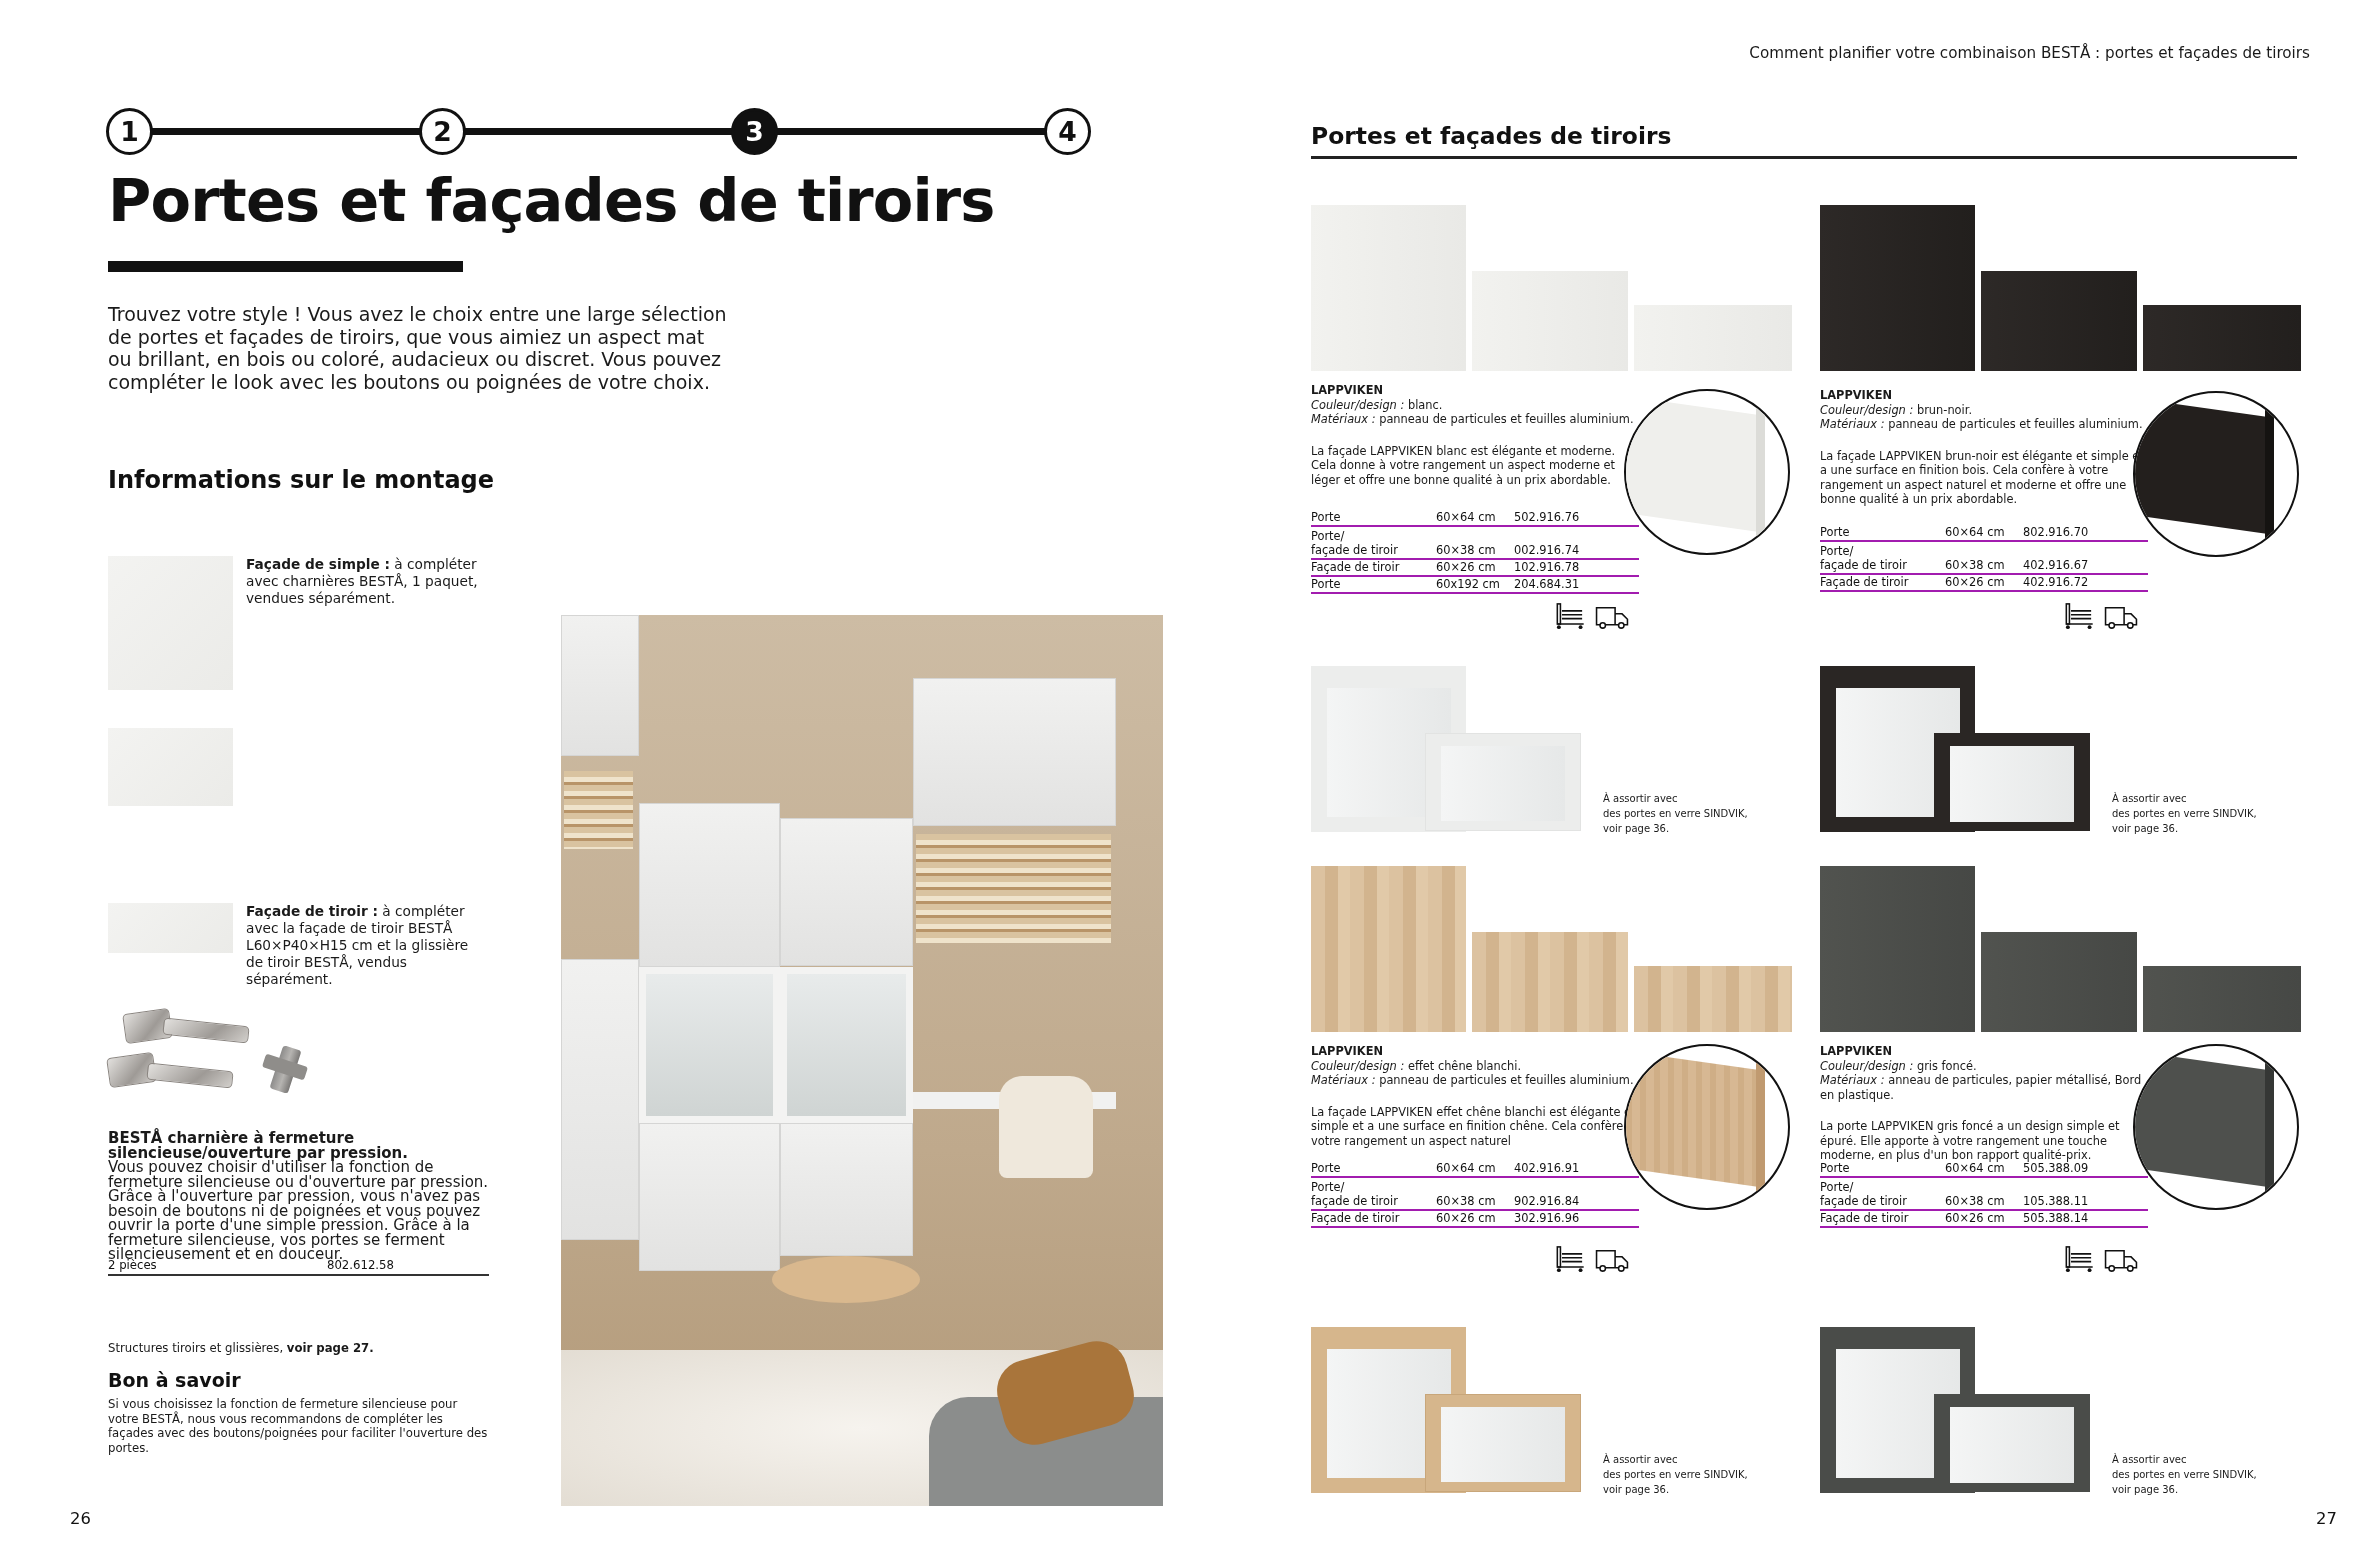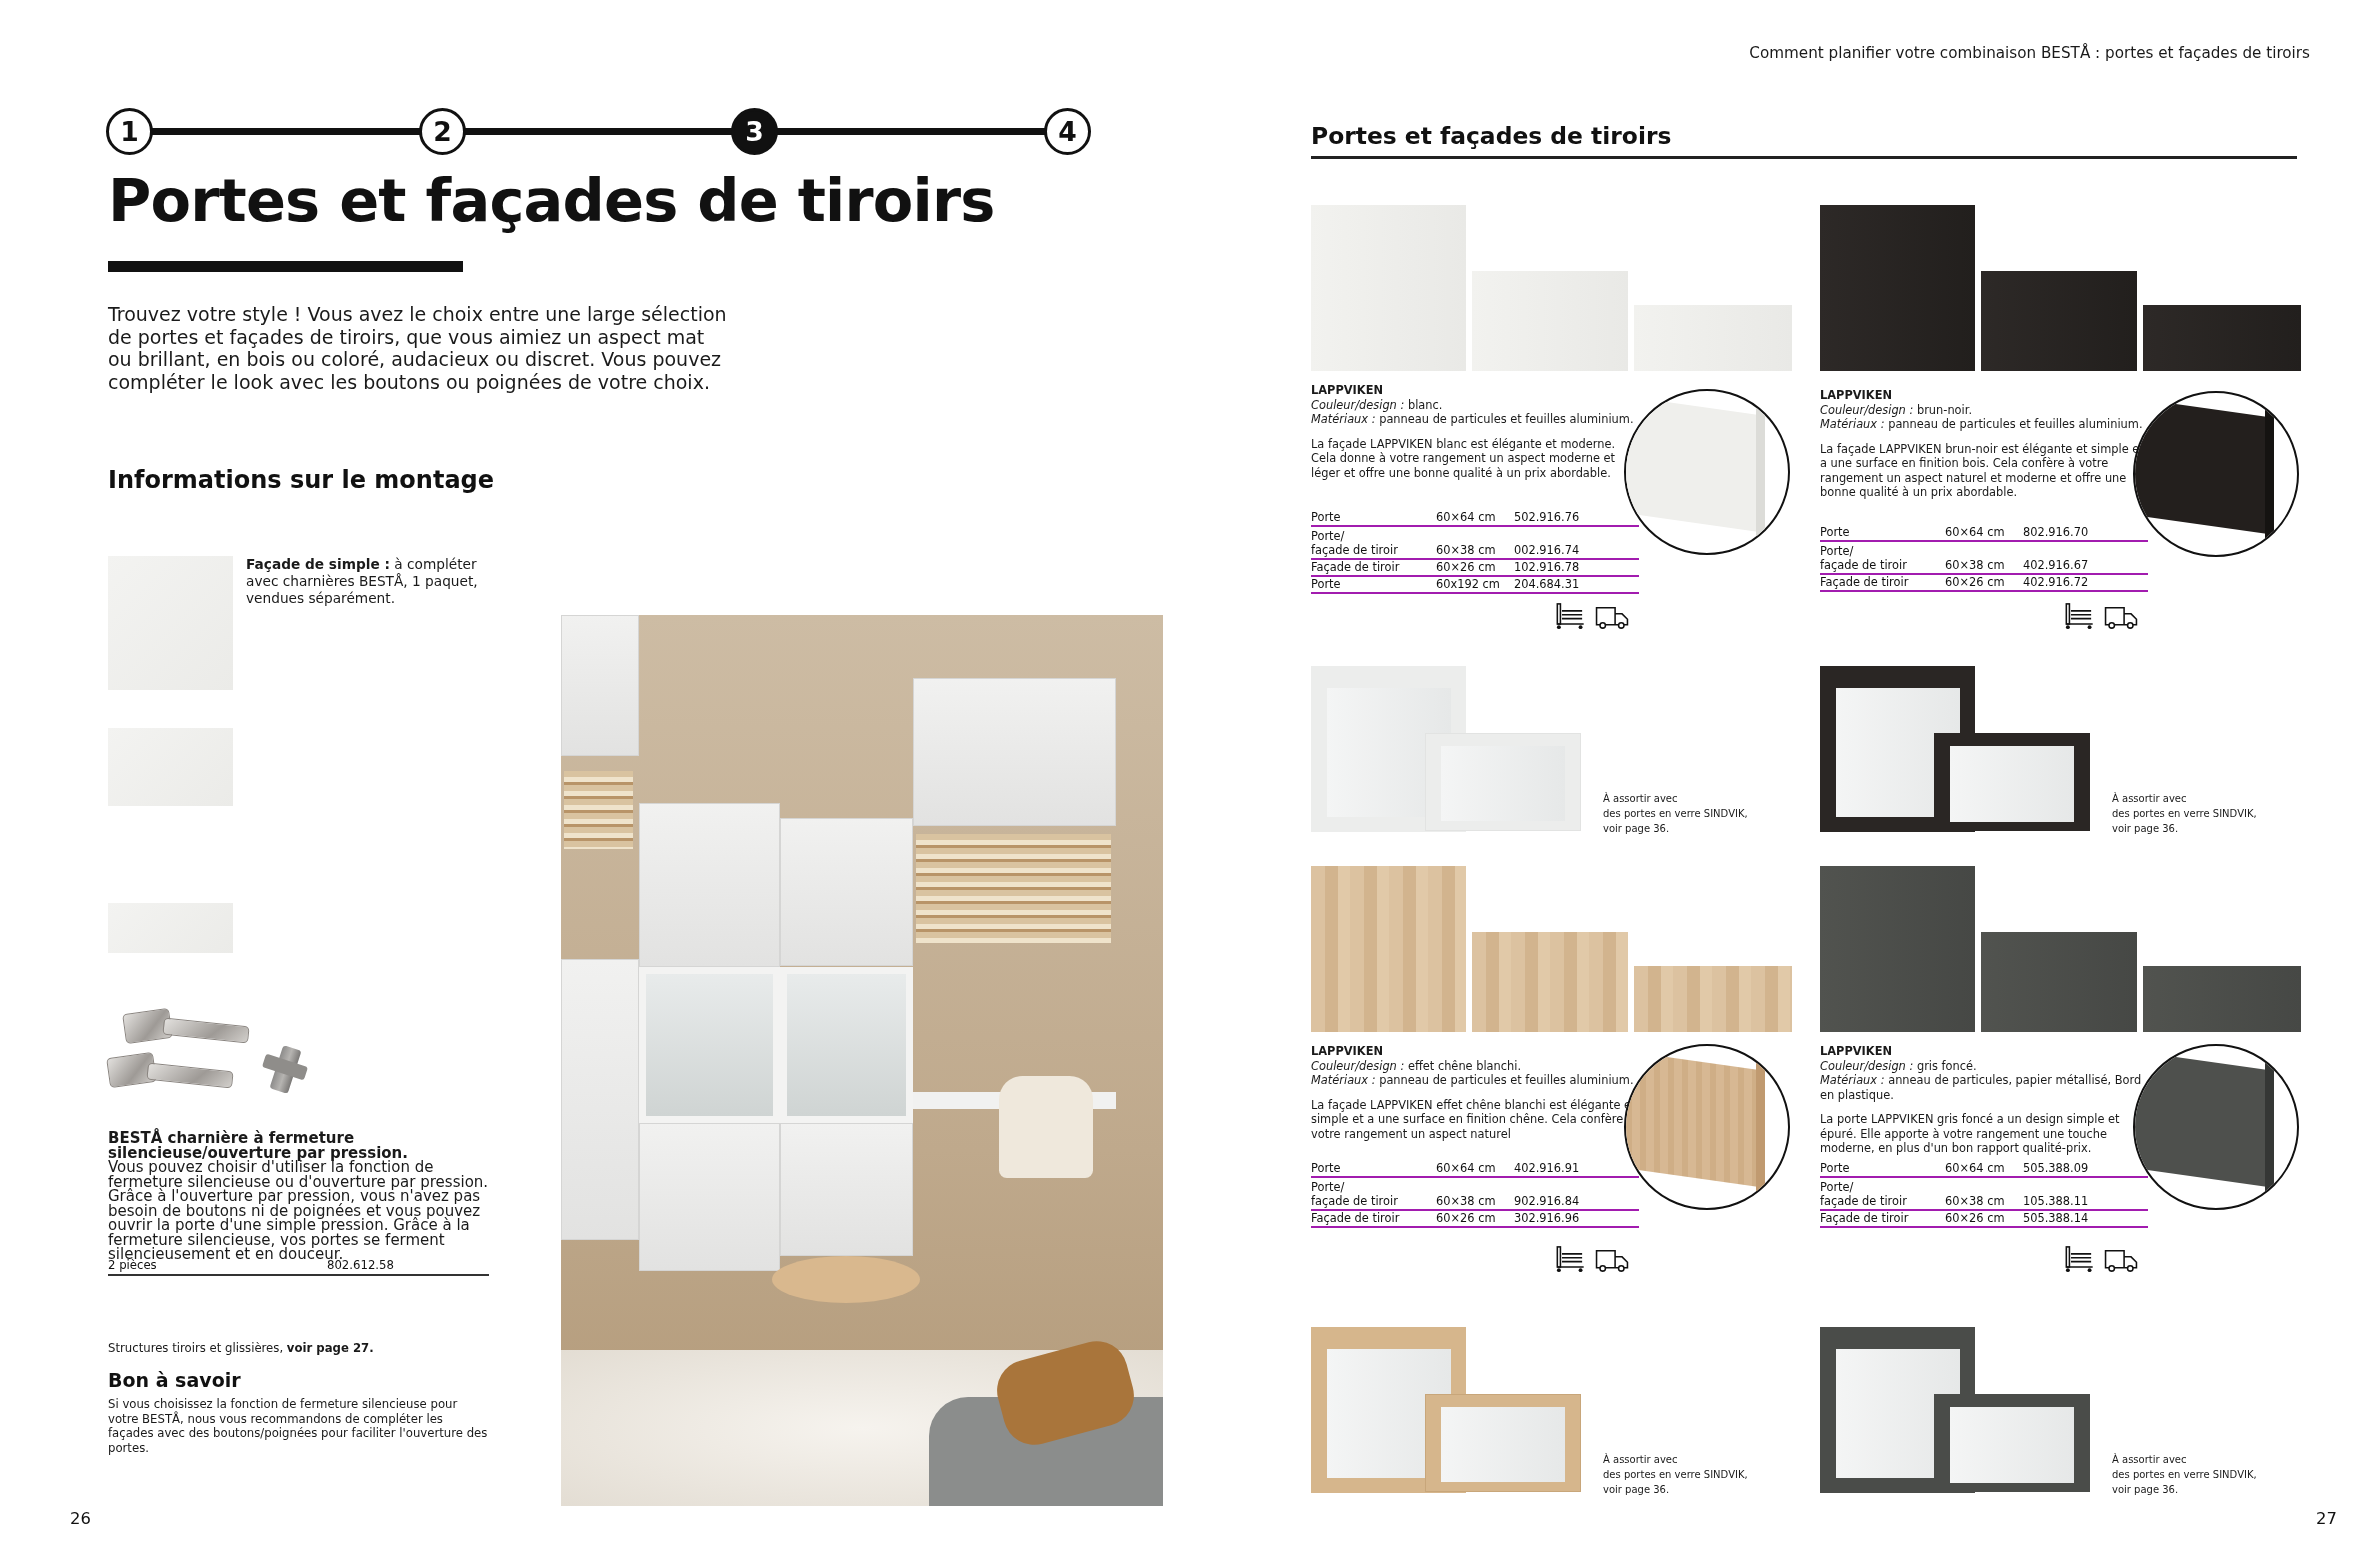--- a/index.html
+++ b/index.html
@@ -60,21 +60,21 @@
   .prod { position: absolute; width: 500px; }
   .panels { position: absolute; left: 0; top: 0; width: 500px; height: 166px; }
   .panel { position: absolute; bottom: 0; }
   .panel.tall { left: 0; width: 155px; height: 166px; }
   .panel.mid { left: 161px; width: 156px; height: 100px; }
   .panel.short { left: 323px; width: 158px; height: 66px; }
 
   .info { position: absolute; left: 0; top: 178px; width: 328px; font-size: 11.4px; line-height: 14.5px; color: #1a1a1a; }
   .info .pname { font-weight: bold; }
   .info i { font-style: italic; }
-  .info .desc { margin-top: 10px; }
+  .info .desc { margin-top: 17px; }
   .spec { position: absolute; left: 0; width: 328px; font-size: 11.4px; }
   .spec .row { position: relative; border-bottom: 2px solid #a21caf; height: 17px; }
   .spec .row.two { height: 33px; }
   .spec .c1 { position: absolute; left: 0; bottom: 0.8px; line-height: 14px; width: 117px; }
   .spec .c2 { position: absolute; left: 125px; bottom: 0.8px; }
   .spec .c3 { position: absolute; left: 203px; bottom: 0.8px; }
 
   .zoom-circle { position: absolute; left: 313px; width: 166px; height: 166px; border-radius: 50%; border: 2.3px solid #111; overflow: hidden; background: #fff; }
   .zoom-circle .edge { position: absolute; left: -7.8px; top: 14px; width: 141px; height: 117px; transform: skewY(8deg); }
   .zoom-circle .side { position: absolute; left: 130px; top: 7.8px; width: 9.4px; height: 137px; }
@@ -105,20 +105,21 @@
 
 <div class="abs mount-item" style="top:556px;height:139px">
   <div class="mount-swatch" style="height:134px"></div>
   <div class="mount-text"><b>Façade de simple :</b><span> à compléter avec charnières BESTÅ, 1 paquet, vendues séparément.</span></div>
 </div>
 <div class="abs mount-item" style="top:728px;height:156px">
   <div class="mount-swatch" style="height:78px"></div>
 </div>
 <div class="abs mount-item" style="top:903px;height:78px">
   <div class="mount-swatch" style="height:50px"></div>
+  <div class="mount-text"><b>Façade de tiroir :</b><span> à compléter avec la façade de tiroir BESTÅ L60×P40×H15 cm et la glissière de tiroir BESTÅ, vendus séparément.</span></div>
 </div>
 
 <div class="abs hinges">
   <div class="hinge" style="left:15.6px;top:3.1px;width:47px;height:30px;transform:rotate(-8deg)"></div>
   <div class="hinge" style="left:55px;top:14px;width:86px;height:17px;transform:rotate(6deg)"></div>
   <div class="hinge" style="left:0;top:47px;width:47px;height:30px;transform:rotate(-8deg)"></div>
   <div class="hinge" style="left:39px;top:59px;width:86px;height:17px;transform:rotate(6deg)"></div>
   <div class="push" style="left:168px;top:39px;width:19px;height:45px;transform:rotate(18deg)"></div>
   <div class="push" style="left:155px;top:52px;width:44px;height:14px;transform:rotate(18deg);background:#8f8d8a"></div>
 </div>

